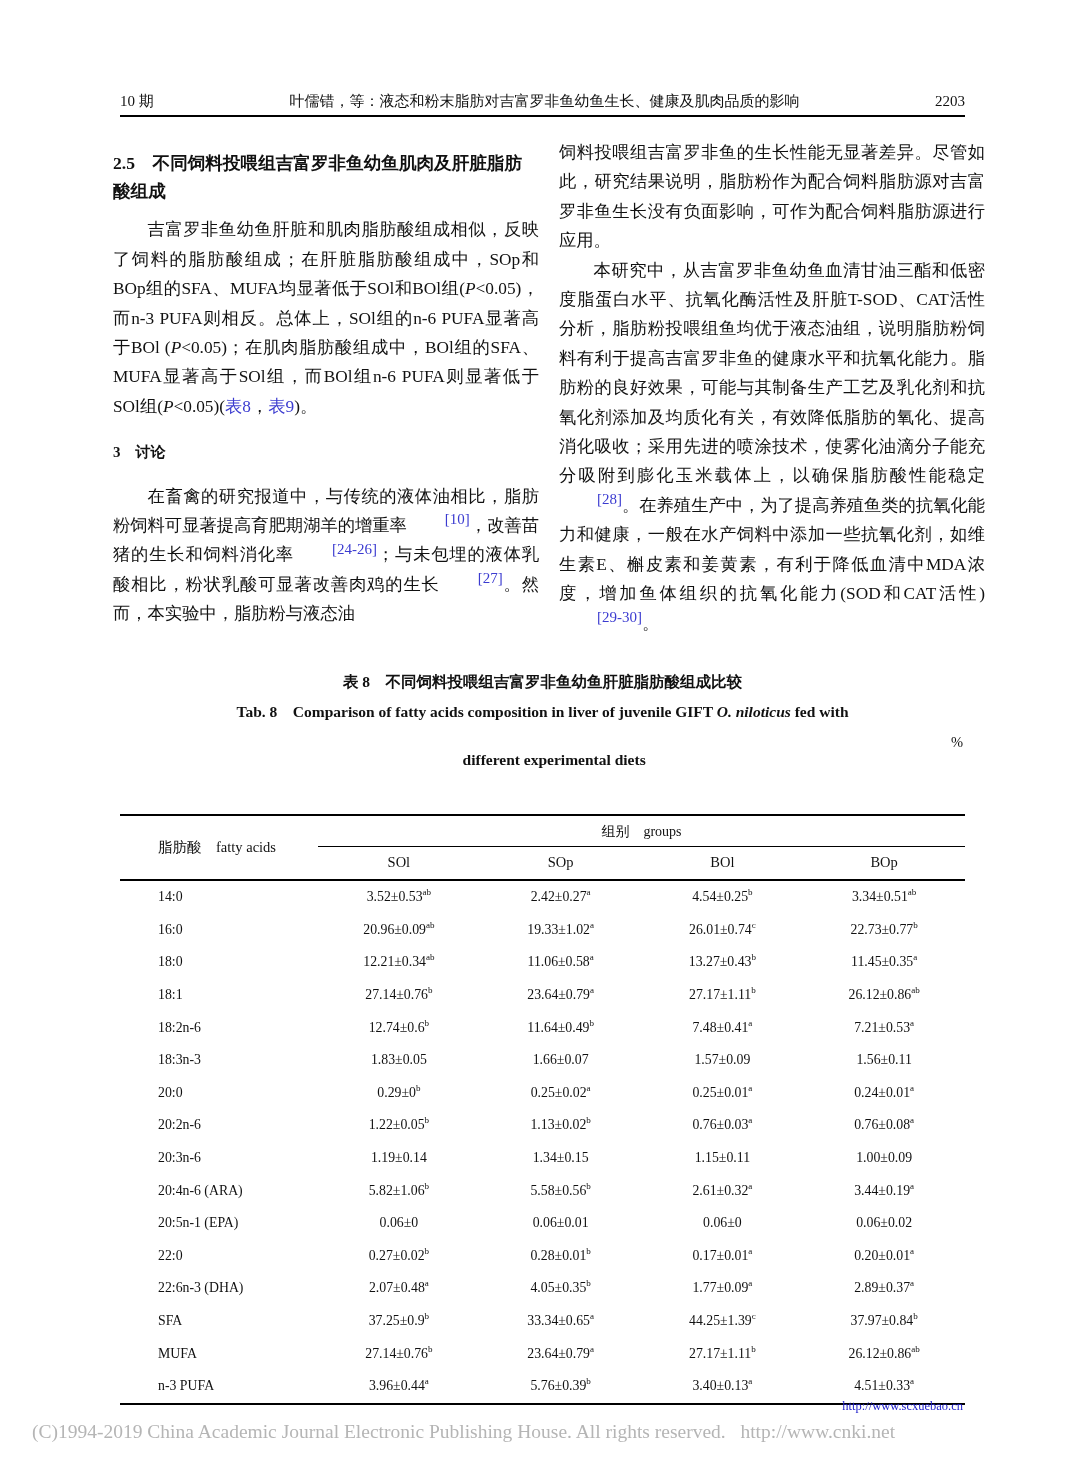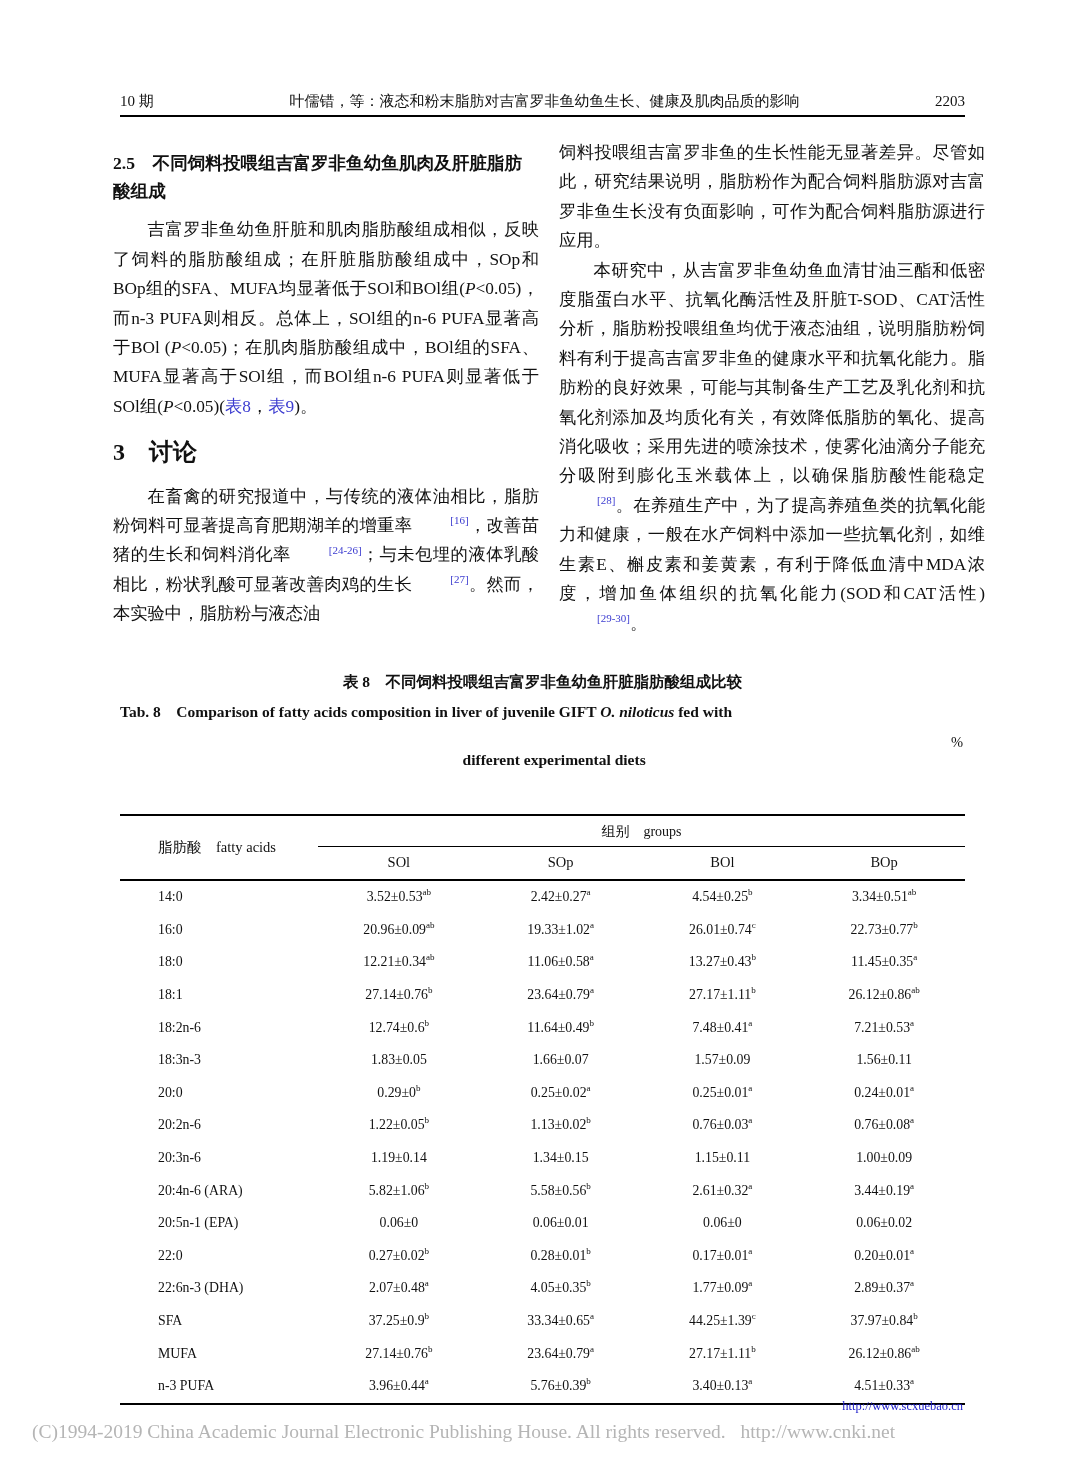--- a/index.html
+++ b/index.html
@@ -20,31 +20,31 @@
   .running-head .mid{flex:1;text-align:center;}
   .head-rule{position:absolute;top:115px;left:120px;width:845px;height:2px;background:#000;}
 
   
   .columns{
     position:absolute;top:138px;left:113px;width:872px;
     display:flex;gap:20px;align-items:center;
   }
   .col{width:426px;font-size:17.3px;line-height:29.4px;text-align:justify;}
   .h25{font-weight:bold;font-size:17.6px;line-height:28px;margin:2px 0 10px 0;text-align:left;}
-  .h3{font-weight:bold;font-size:24px;margin:17px 0 14px 0;text-align:left;}
+  .h3{font-weight:bold;font-size:15px;margin:17px 0 14px 0;text-align:left;}
   p{margin:0;}
   .indent{text-indent:2em;}
   .seg-i{font-style:italic;}
-  .seg-ref{color:#3b3bd0;font-size:11px;vertical-align:super;line-height:0;cursor:pointer;margin-left:38px;}
+  .seg-ref{color:#3b3bd0;font-size:15px;vertical-align:super;line-height:0;cursor:pointer;margin-left:38px;}
   .seg-link{color:#3b3bd0;cursor:pointer;}
 
   
   .tableblock{position:absolute;top:672px;left:120px;width:845px;}
   .cap-cn{font-weight:bold;font-size:15.5px;text-align:center;white-space:pre;}
-  .cap-en{font-weight:bold;font-size:15.5px;text-align:left;white-space:pre;margin-top:10px;}
+  .cap-en{font-weight:bold;font-size:15.5px;text-align:center;white-space:pre;margin-top:10px;}
   .cap-line2{position:relative;font-weight:bold;font-size:15.5px;text-align:center;white-space:pre;margin-top:12px;}
   .cap-unit{position:absolute;right:2px;top:1px;font-weight:normal;font-size:14.5px;}
 
   .tbl{margin-top:9px;font-size:13.8px;}
   .thead{display:flex;border-top:2.4px solid #000;border-bottom:2.4px solid #000;}
   .th-left{width:198px;display:flex;align-items:center;padding-left:38px;box-sizing:border-box;white-space:pre;font-size:14.5px;}
   .th-right{flex:1;display:flex;flex-direction:column;}
   .th-group{text-align:center;padding:7px 0 5px 0;border-bottom:1.6px solid #000;white-space:pre;font-size:14px;}
   .th-subs{display:flex;}
   .th-subs span{flex:1;text-align:center;padding:7px 0 8px 0;font-size:14.5px;}
@@ -72,21 +72,21 @@
     <span class="mid">叶儒错，等：液态和粉末脂肪对吉富罗非鱼幼鱼生长、健康及肌肉品质的影响</span>
     <span>2203</span>
   </div>
   <div class="head-rule"></div>
 
   <div class="columns">
     <div class="col">
       <div class="h25">2.5　不同饲料投喂组吉富罗非鱼幼鱼肌肉及肝脏脂肪酸组成</div>
       <p class="indent"><span>吉富罗非鱼幼鱼肝脏和肌肉脂肪酸组成相似，反映了饲料的脂肪酸组成；在肝脏脂肪酸组成中，SOp和BOp组的SFA、MUFA均显著低于SOl和BOl组(</span><span class="seg-i">P</span><span>&lt;0.05)，而n-3 PUFA则相反。总体上，SOl组的n-6 PUFA显著高于BOl (</span><span class="seg-i">P</span><span>&lt;0.05)；在肌肉脂肪酸组成中，BOl组的SFA、MUFA显著高于SOl组，而BOl组n-6 PUFA则显著低于SOl组(</span><span class="seg-i">P</span><span>&lt;0.05)(</span><span class="seg-link">表8</span><span>，</span><span class="seg-link">表9</span><span>)。</span></p>
       <div class="h3">3　讨论</div>
-      <p class="indent"><span>在畜禽的研究报道中，与传统的液体油相比，脂肪粉饲料可显著提高育肥期湖羊的增重率</span><sup class="seg-ref">[16]</sup><span>，改善苗猪的生长和饲料消化率</span><sup class="seg-ref">[24-26]</sup><span>；与未包埋的液体乳酸相比，粉状乳酸可显著改善肉鸡的生长</span><sup class="seg-ref">[27]</sup><span>。然而，本实验中，脂肪粉与液态油</span></p>
+      <p class="indent"><span>在畜禽的研究报道中，与传统的液体油相比，脂肪粉饲料可显著提高育肥期湖羊的增重率</span><sup class="seg-ref">[10]</sup><span>，改善苗猪的生长和饲料消化率</span><sup class="seg-ref">[24-26]</sup><span>；与未包埋的液体乳酸相比，粉状乳酸可显著改善肉鸡的生长</span><sup class="seg-ref">[27]</sup><span>。然而，本实验中，脂肪粉与液态油</span></p>
     </div>
     <div class="col">
       <p><span>饲料投喂组吉富罗非鱼的生长性能无显著差异。尽管如此，研究结果说明，脂肪粉作为配合饲料脂肪源对吉富罗非鱼生长没有负面影响，可作为配合饲料脂肪源进行应用。</span></p>
       <p class="indent"><span>本研究中，从吉富罗非鱼幼鱼血清甘油三酯和低密度脂蛋白水平、抗氧化酶活性及肝脏T-SOD、CAT活性分析，脂肪粉投喂组鱼均优于液态油组，说明脂肪粉饲料有利于提高吉富罗非鱼的健康水平和抗氧化能力。脂肪粉的良好效果，可能与其制备生产工艺及乳化剂和抗氧化剂添加及均质化有关，有效降低脂肪的氧化、提高消化吸收；采用先进的喷涂技术，使雾化油滴分子能充分吸附到膨化玉米载体上，以确保脂肪酸性能稳定</span><sup class="seg-ref">[28]</sup><span>。在养殖生产中，为了提高养殖鱼类的抗氧化能力和健康，一般在水产饲料中添加一些抗氧化剂，如维生素E、槲皮素和姜黄素，有利于降低血清中MDA浓度，增加鱼体组织的抗氧化能力(SOD和CAT活性)</span><sup class="seg-ref">[29-30]</sup><span>。</span></p>
     </div>
   </div>
 
   <div class="tableblock">
     <div class="cap-cn">表 8　不同饲料投喂组吉富罗非鱼幼鱼肝脏脂肪酸组成比较</div>
     <div class="cap-en"><span>Tab. 8    Comparison of fatty acids composition in liver of juvenile GIFT </span><span class="seg-i">O. niloticus</span><span> fed with</span></div>

